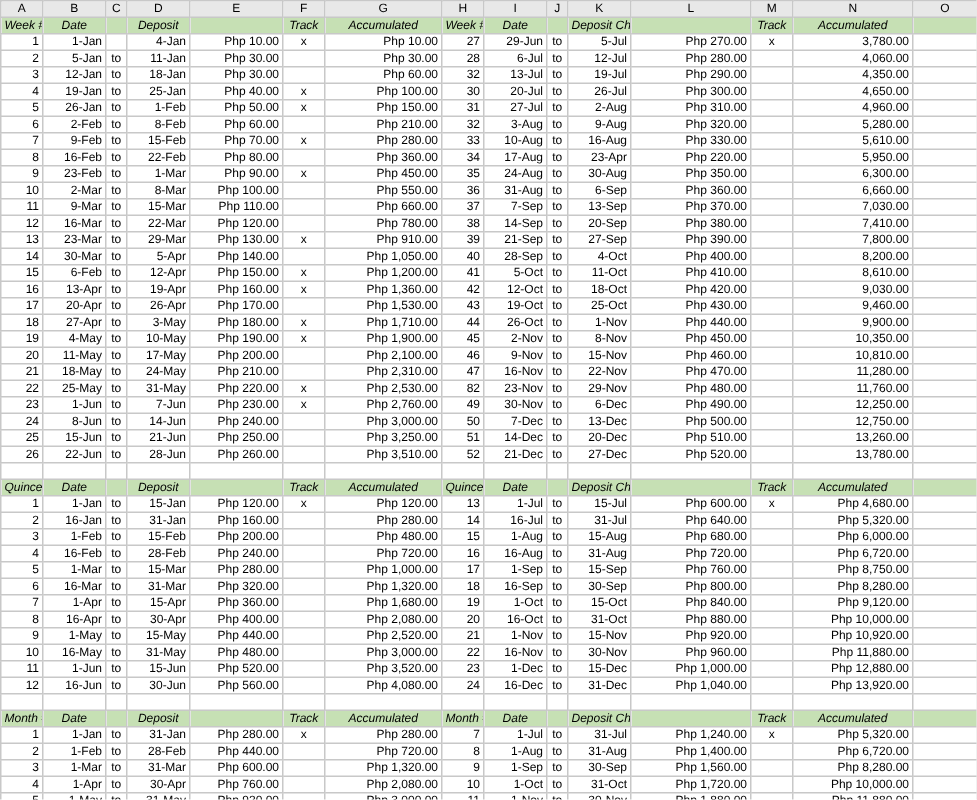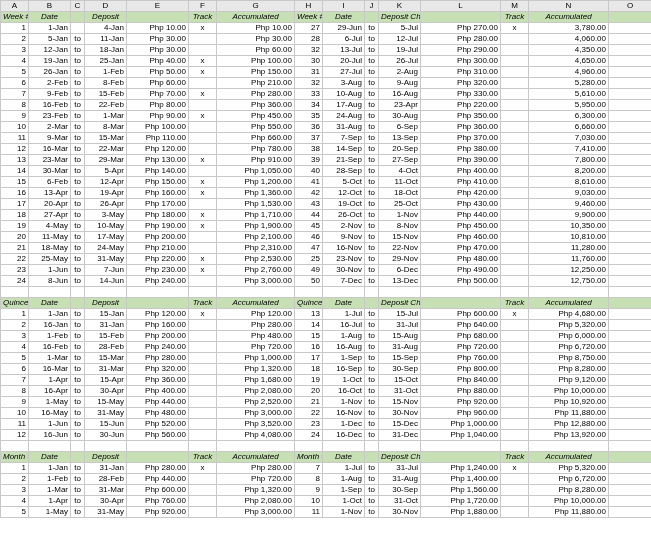--- a/index.html
+++ b/index.html
@@ -446,21 +446,21 @@
           <td></td>
         </tr>
         <tr>
           <td class="num">22</td>
           <td class="num">25-May</td>
           <td class="ctr">to</td>
           <td class="num">31-May</td>
           <td class="num">Php 220.00</td>
           <td class="ctr">x</td>
           <td class="num">Php 2,530.00</td>
-          <td class="num">25</td>
+          <td class="num">82</td>
           <td class="num">23-Nov</td>
           <td class="ctr">to</td>
           <td class="num">29-Nov</td>
           <td class="num">Php 480.00</td>
           <td class="ctr"></td>
           <td class="num">11,760.00</td>
           <td></td>
         </tr>
         <tr>
           <td class="num">23</td>
@@ -487,20 +487,54 @@
           <td class="num">Php 240.00</td>
           <td class="ctr"></td>
           <td class="num">Php 3,000.00</td>
           <td class="num">50</td>
           <td class="num">7-Dec</td>
           <td class="ctr">to</td>
           <td class="num">13-Dec</td>
           <td class="num">Php 500.00</td>
           <td class="ctr"></td>
           <td class="num">12,750.00</td>
+          <td></td>
+        </tr>
+        <tr>
+          <td class="num">25</td>
+          <td class="num">15-Jun</td>
+          <td class="ctr">to</td>
+          <td class="num">21-Jun</td>
+          <td class="num">Php 250.00</td>
+          <td class="ctr"></td>
+          <td class="num">Php 3,250.00</td>
+          <td class="num">51</td>
+          <td class="num">14-Dec</td>
+          <td class="ctr">to</td>
+          <td class="num">20-Dec</td>
+          <td class="num">Php 510.00</td>
+          <td class="ctr"></td>
+          <td class="num">13,260.00</td>
+          <td></td>
+        </tr>
+        <tr>
+          <td class="num">26</td>
+          <td class="num">22-Jun</td>
+          <td class="ctr">to</td>
+          <td class="num">28-Jun</td>
+          <td class="num">Php 260.00</td>
+          <td class="ctr"></td>
+          <td class="num">Php 3,510.00</td>
+          <td class="num">52</td>
+          <td class="num">21-Dec</td>
+          <td class="ctr">to</td>
+          <td class="num">27-Dec</td>
+          <td class="num">Php 520.00</td>
+          <td class="ctr"></td>
+          <td class="num">13,780.00</td>
           <td></td>
         </tr>
         <tr class="spacer">
           <td></td>
           <td></td>
           <td></td>
           <td></td>
           <td></td>
           <td></td>
           <td></td>

